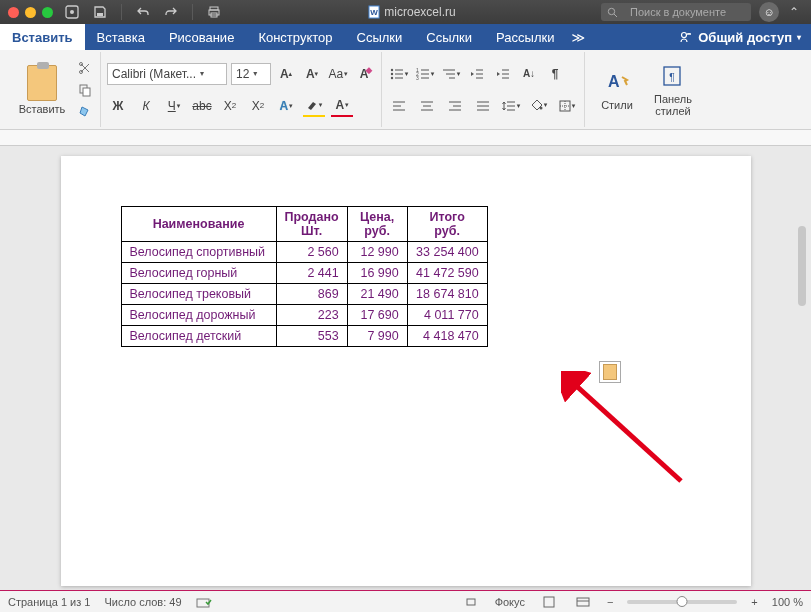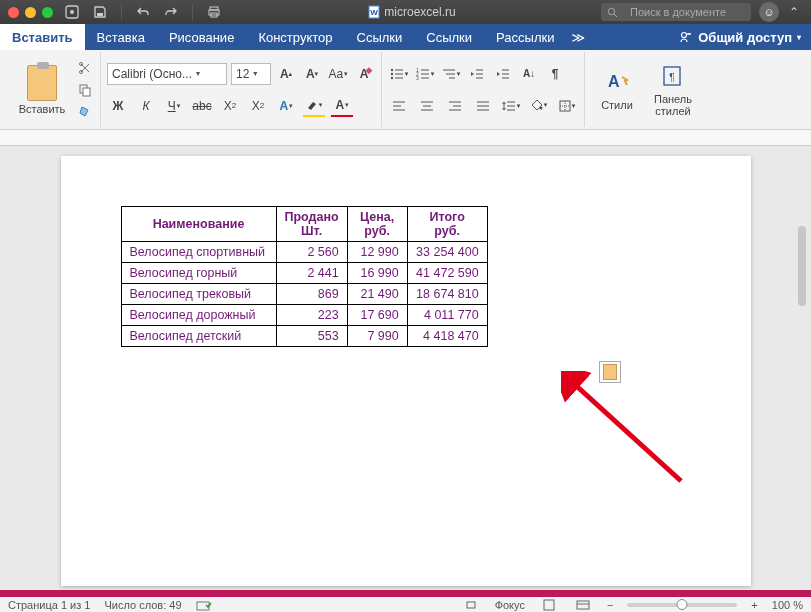--- a/index.html
+++ b/index.html
@@ -61,21 +61,21 @@
 table.data th:nth-child(2){width:70px;} th:nth-child(3){width:60px;} th:nth-child(4){width:80px;}
 
 
 .smart-tag { position:absolute; right:130px; top:205px; width:22px; height:22px; background:#fff; border:1px solid #a9a9a9; display:flex; align-items:center; justify-content:center; cursor:pointer; }
 .smart-tag .ico { width:14px; height:16px; background:#f4c77c; border:1px solid #c89b55; }
 
 
 .arrow { position:absolute; right:50px; top:215px; pointer-events:none; }
 
 
-.status { position:absolute; left:0; right:0; bottom:0; height:22px; background:#f3f3f3; border-top:7px solid #be185d; display:flex; align-items:center; font-size:11px; color:#555; padding:0 8px; gap:14px; }
+.status { position:absolute; left:0; right:0; bottom:0; height:22px; background:#f3f3f3; border-top:1px solid #be185d; display:flex; align-items:center; font-size:11px; color:#555; padding:0 8px; gap:14px; }
 .status .spacer { flex:1; }
 .view-btn { width:20px; height:16px; display:flex; align-items:center; justify-content:center; cursor:pointer; }
 .slider { width:110px; height:4px; background:#d0d0d0; border-radius:2px; position:relative; }
 .slider .knob { position:absolute; left:50%; top:-4px; width:11px; height:11px; background:#fff; border:1px solid #888; border-radius:50%; transform:translateX(-50%); }
 
 svg { display:block; }
 </style>
 </head>
 <body>
 
@@ -180,21 +180,21 @@
           <svg width="14" height="14" viewBox="0 0 14 14">
             <path d="M4 2l6 3-3 6-5-3z" fill="#8cc6ee" stroke="#3a7db8"></path>
           </svg>
         </div>
     </div>
   </div>
 
   <div class="group" style="flex-direction:column; align-items:flex-start; justify-content:center">
     <div class="font-row1">
       <div class="combo" style="width:120px">
-          <span>Calibri (Осно...</span>
+          <span>Calibri (Макет...</span>
           <span class="drop">▾</span>
         </div>
       <div class="combo" style="width:40px">
           <span>12</span>
           <span class="drop">▾</span>
         </div>
       <div class="rbtn">
           <b>A</b>
           <span style="font-size:7px;vertical-align:super">▴</span>
         </div>

